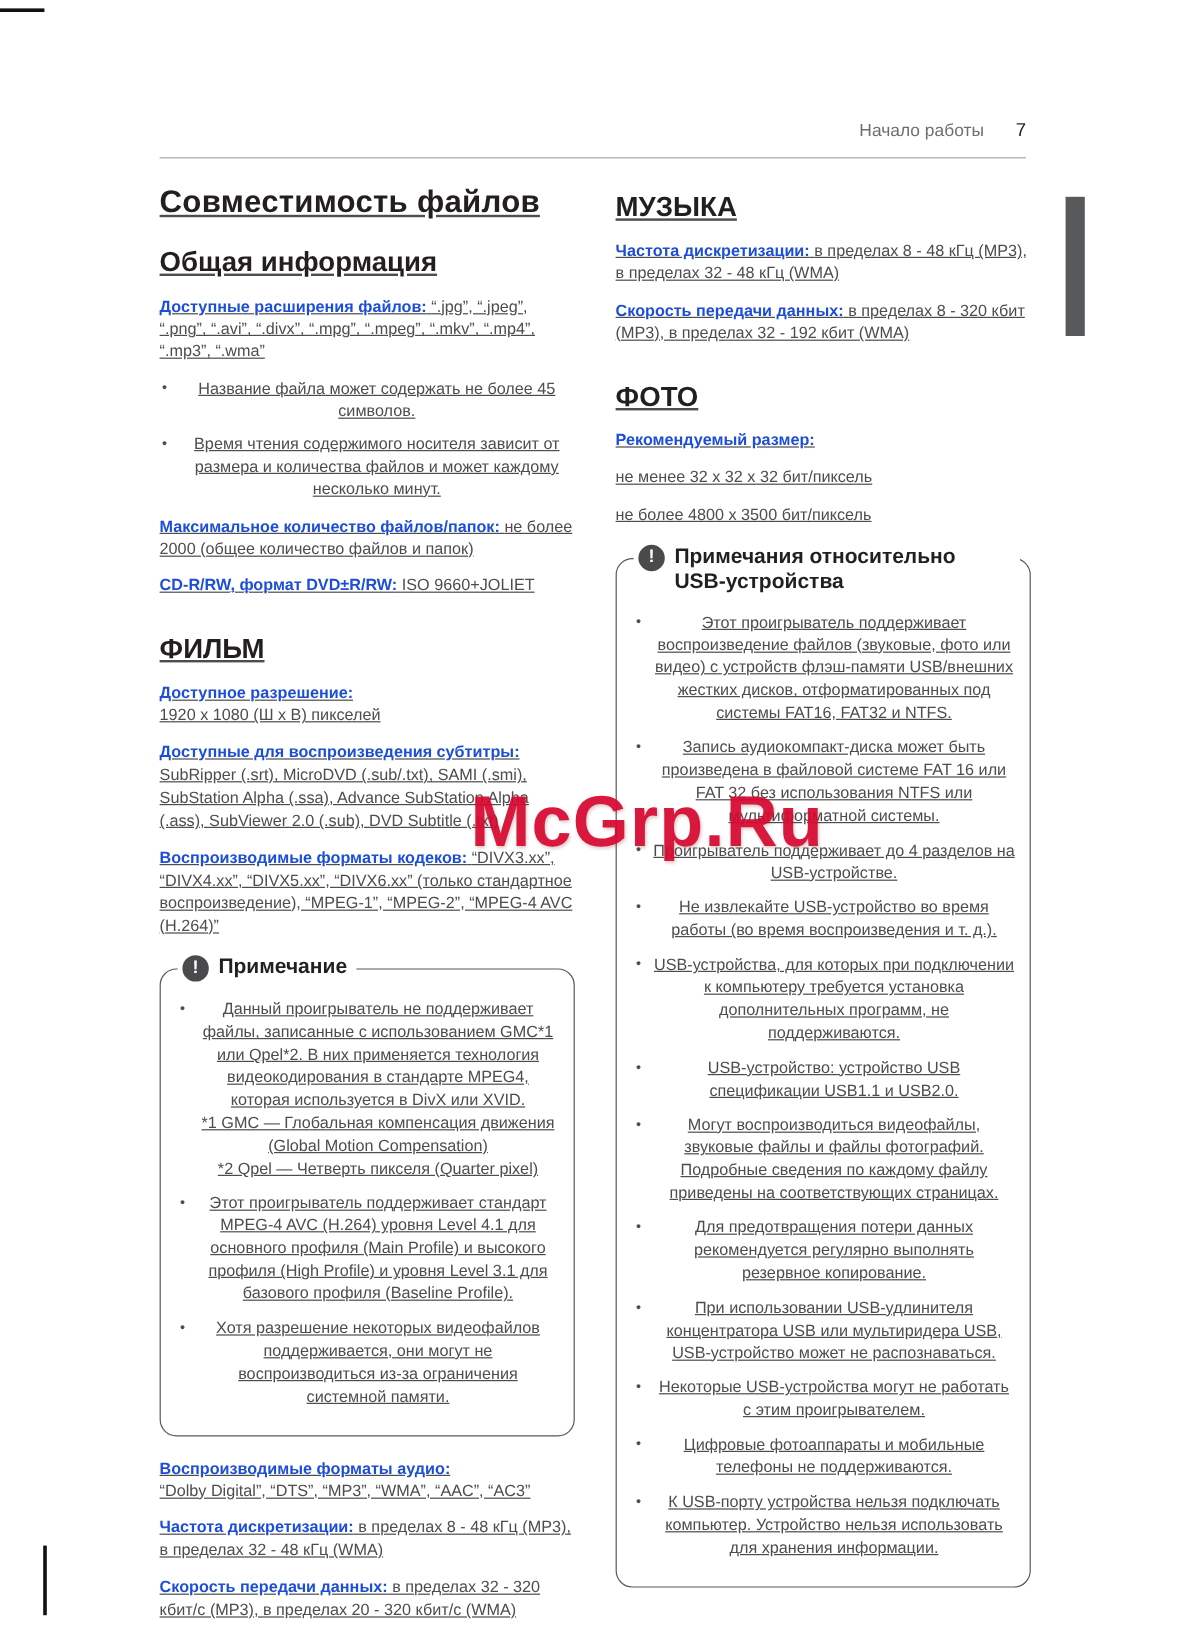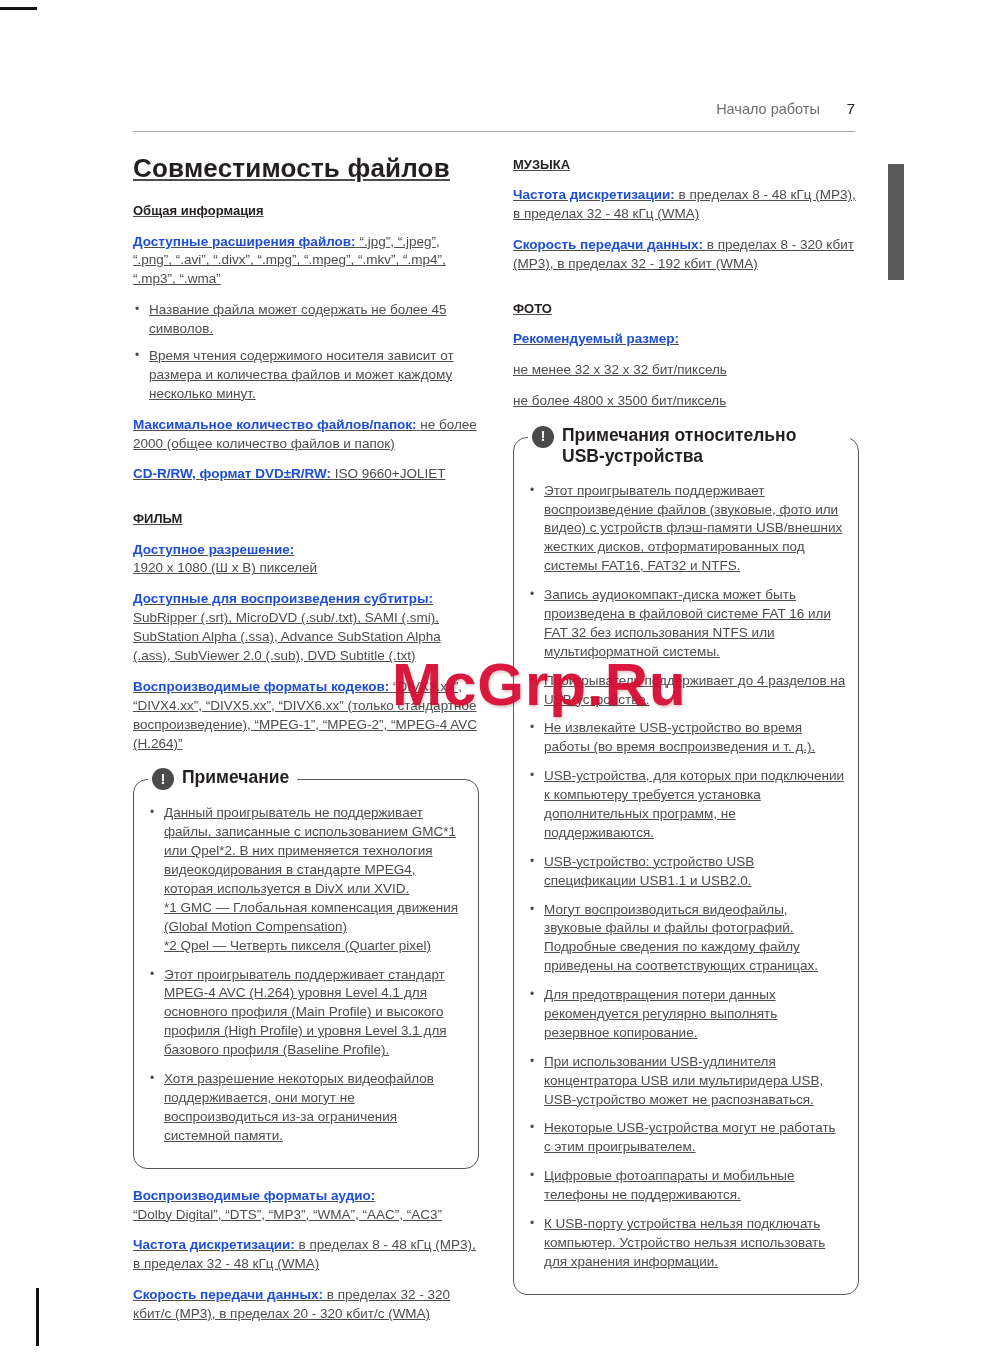--- a/index.html
+++ b/index.html
@@ -46,32 +46,33 @@
     text-shadow:1px 2px 3px rgba(120,0,10,0.25);
     z-index:5;pointer-events:none;
   }
 
   
   .col{position:absolute;top:150px;width:346px;font-size:13.5px;line-height:1.4;text-decoration:underline;}
   .col-left{left:133px;}
   .col-right{left:513px;}
 
   h1{font-size:26px;color:#231f20;margin:0 0 16px 0;font-weight:700;letter-spacing:0.2px;}
-  h2{font-size:13px;color:#231f20;margin:0 0 12px 0;font-weight:700;}
+  h2{font-size:23px;color:#231f20;margin:0 0 12px 0;font-weight:700;}
   h2.sect{margin-top:26px;}
   .col-right h2.first{margin-top:6px;}
 
   .para{margin:0 0 12px 0;}
   .lbl{font-weight:700;color:#1d4ed8;}
   .lbl.block{display:block;}
 
   ul.bullets{list-style:none;margin:0 0 12px 0;padding:0;}
   ul.bullets li{
     position:relative;padding-left:16px;margin-bottom:8px;
     white-space:pre-line;
+    text-align:center;
   }
   ul.bullets li::before{
     content:"\2022";position:absolute;left:2px;top:0;color:#4d4d4f;font-size:12px;
   }
 
   
   .notebox{
     position:relative;
     border:1.6px solid #58595b;border-radius:14px;
     margin:26px 0 18px 0;

